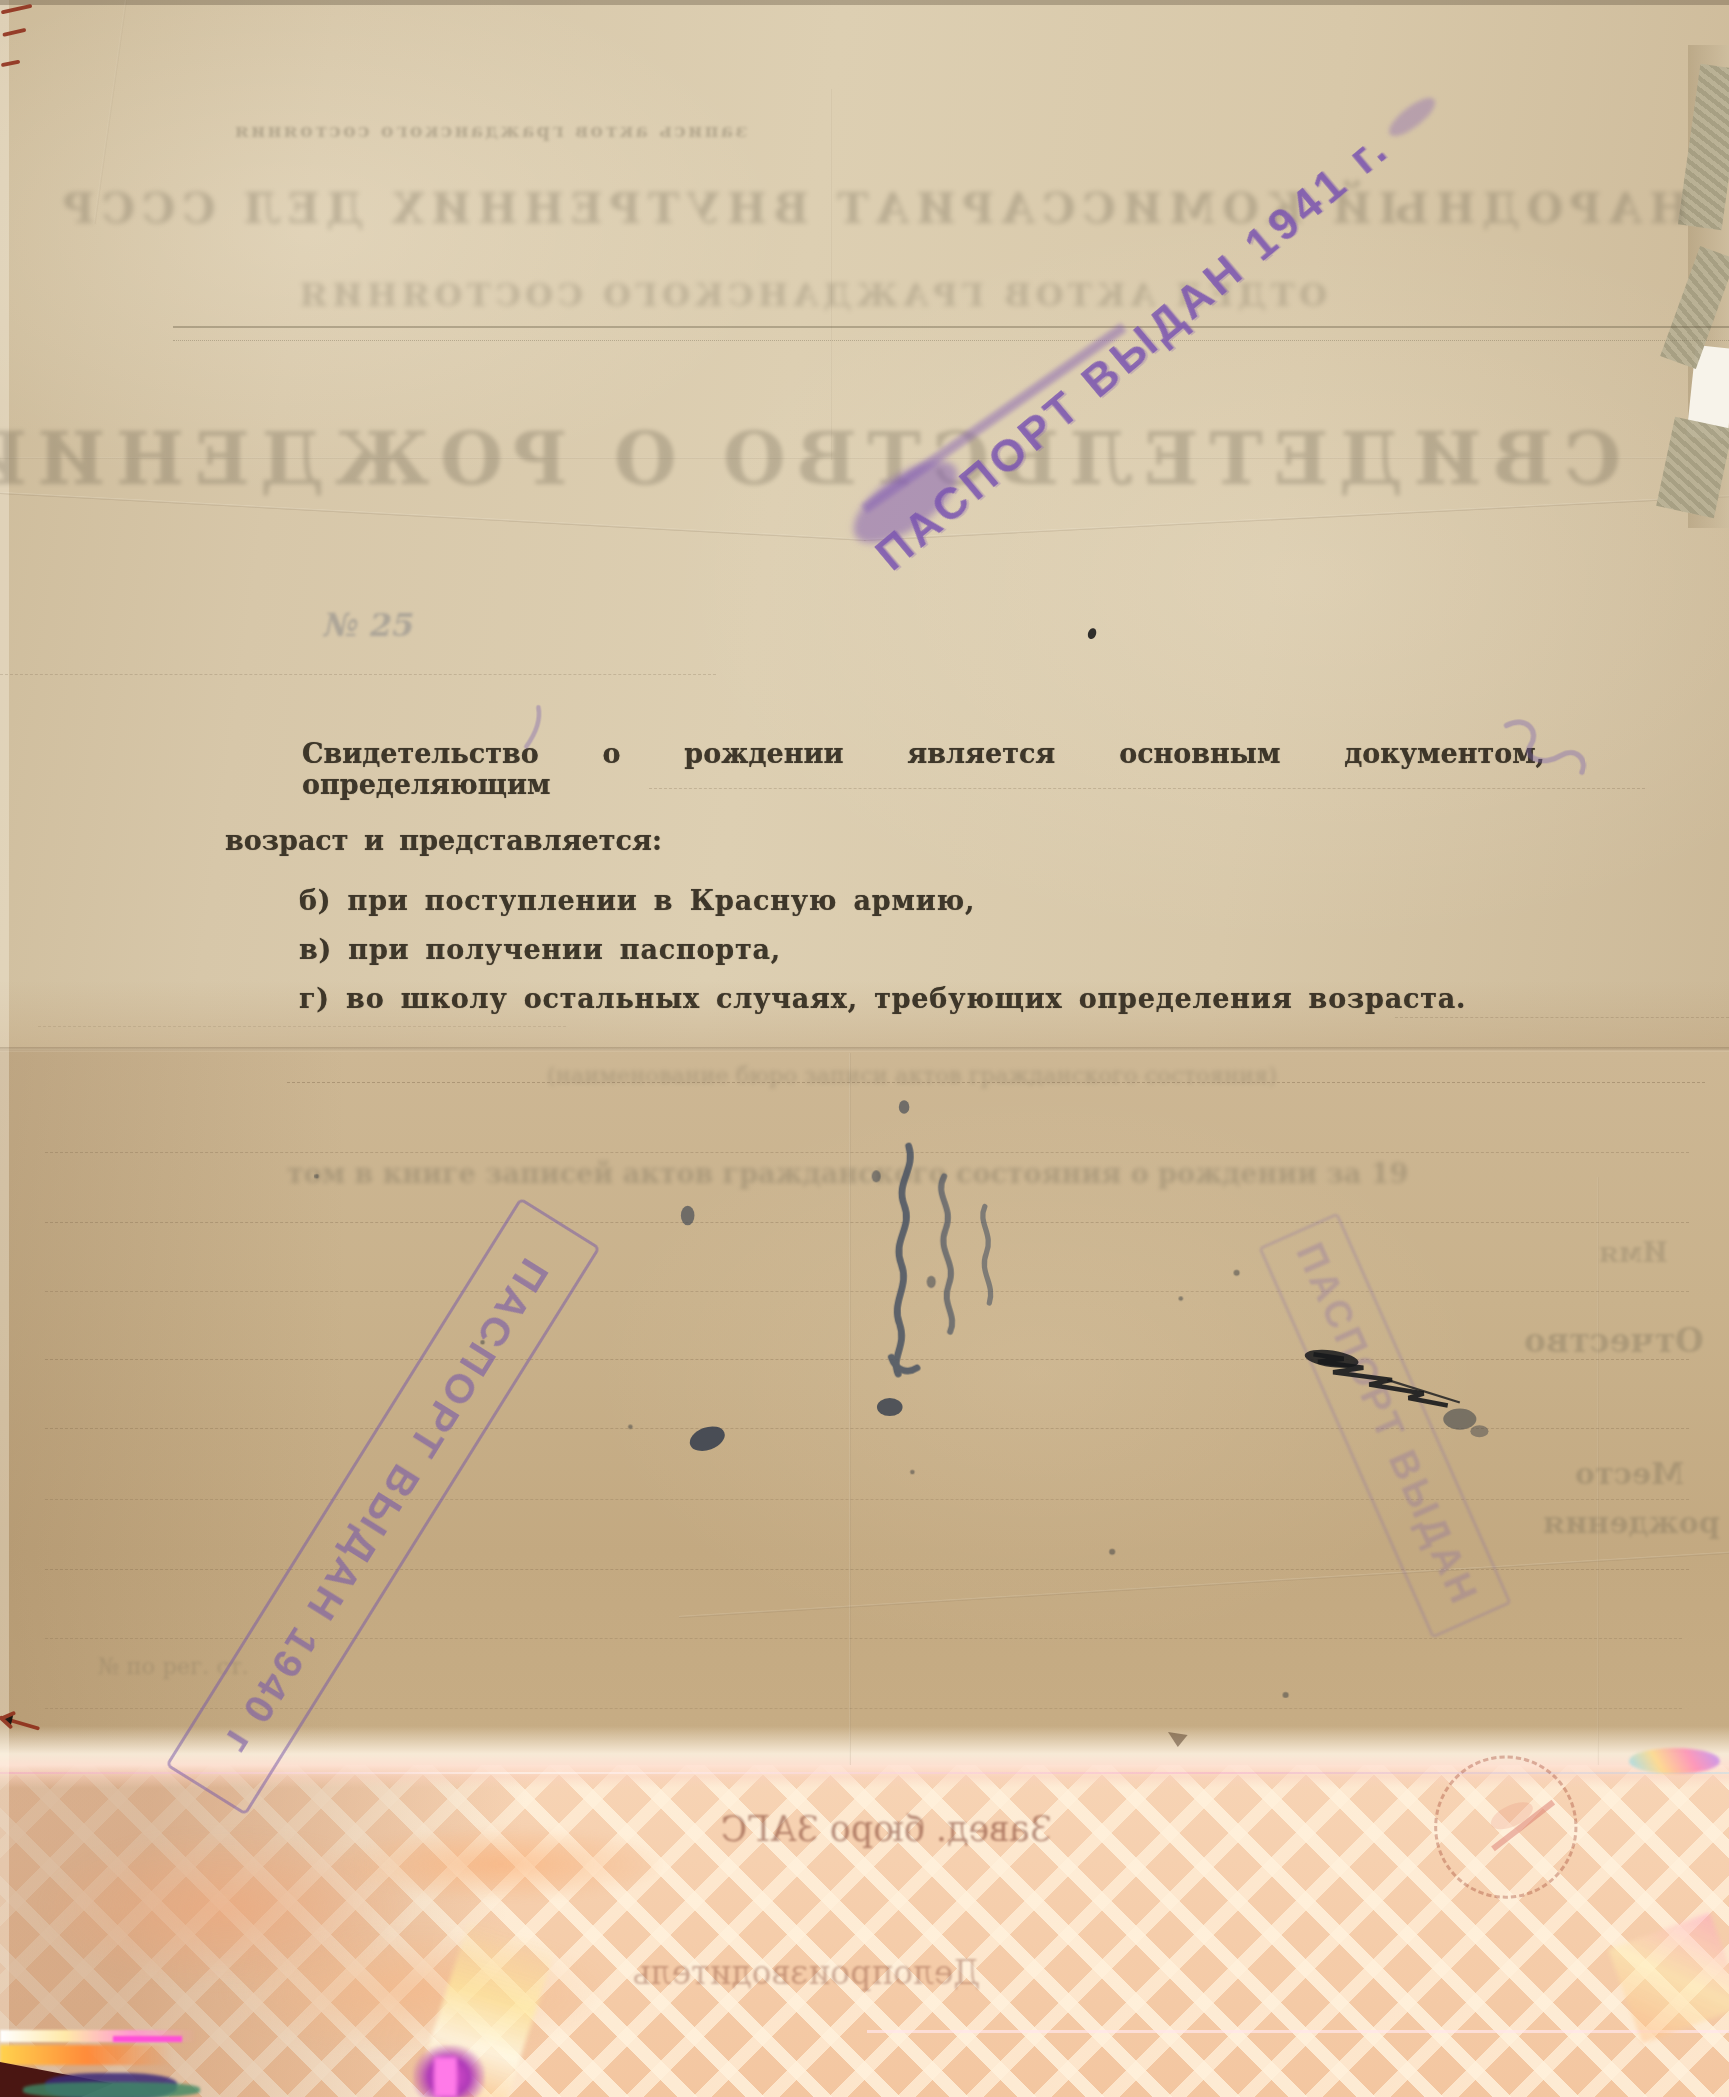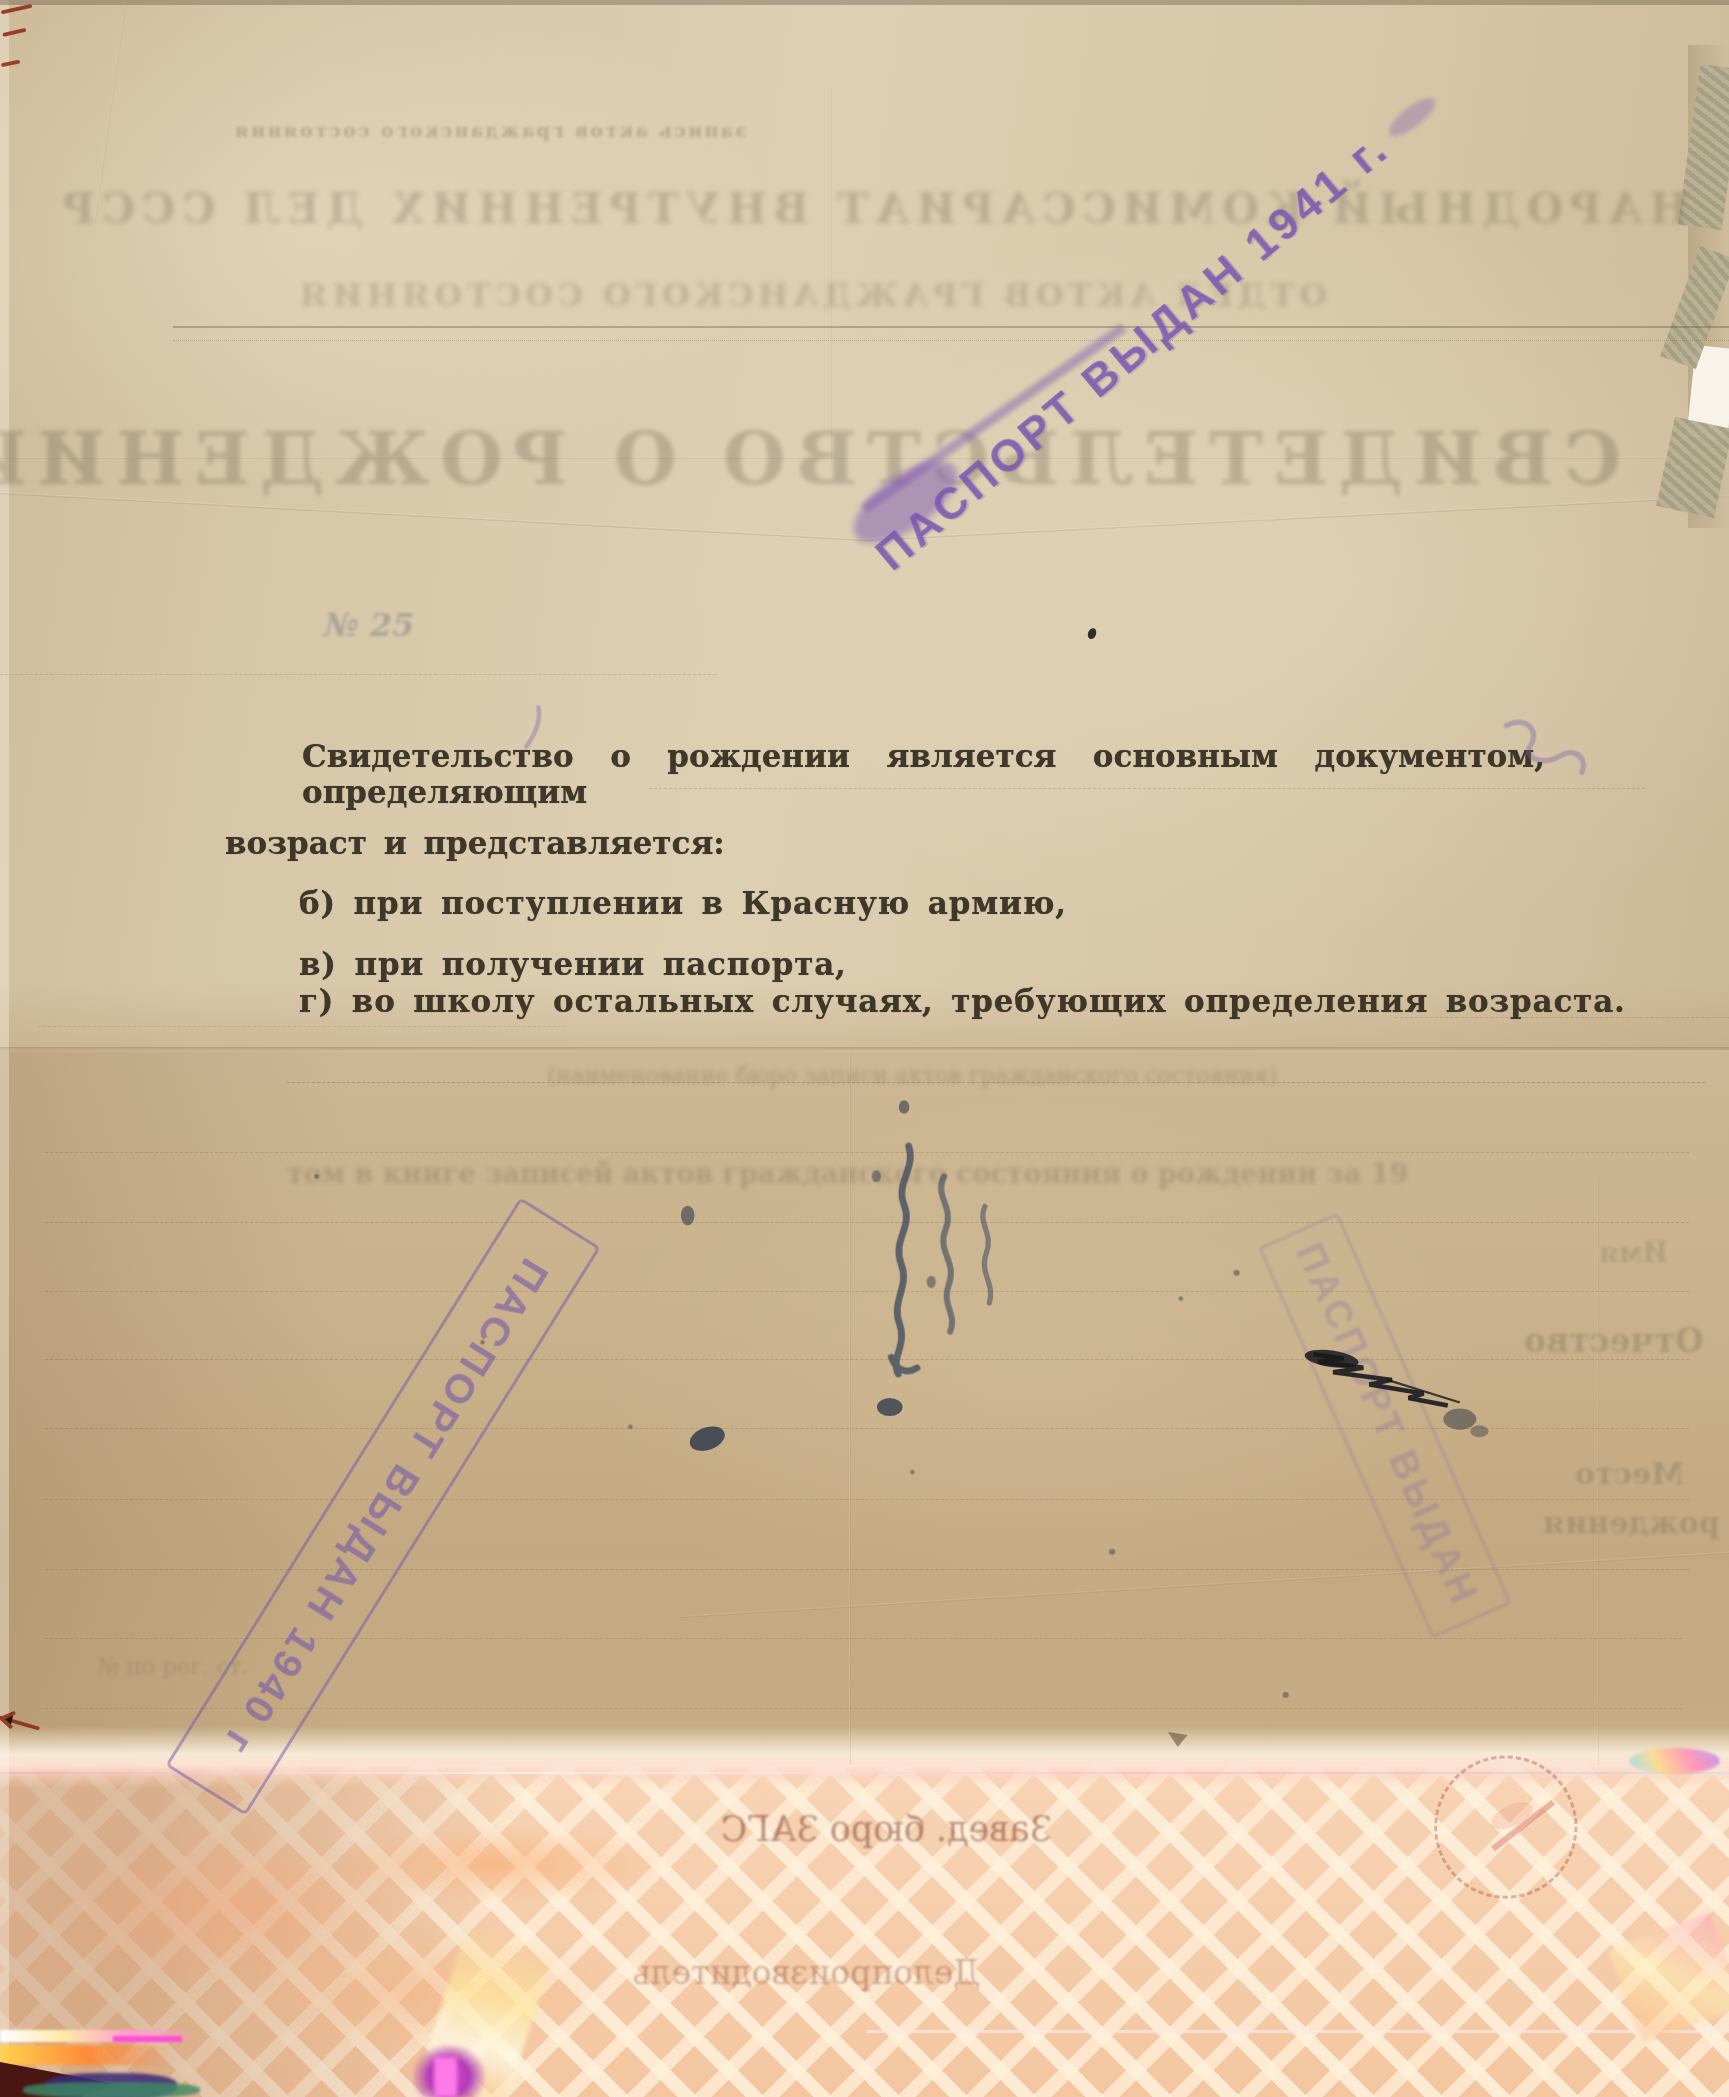--- a/index.html
+++ b/index.html
@@ -98,28 +98,28 @@
   #dt6{left:45px;top:1222px;width:1644px;opacity:.22;}
   #dt7{left:45px;top:1291px;width:1644px;opacity:.18;}
   #dt8{left:45px;top:1359px;width:1644px;opacity:.22;}
   #dt9{left:45px;top:1428px;width:1644px;opacity:.2;}
   #dt10{left:45px;top:1499px;width:1644px;opacity:.16;}
   #dt11{left:45px;top:1569px;width:1644px;opacity:.2;}
   #dt12{left:45px;top:1638px;width:1637px;opacity:.16;}
   #dt13{left:45px;top:1708px;width:1637px;opacity:.14;}
 
   
-  .print{color:#352e22;font-weight:bold;white-space:nowrap;font-size:31px;
+  .print{color:#352e22;font-weight:bold;white-space:nowrap;font-size:27px;
          text-shadow:0 0 0.9px rgba(53,46,34,.7);filter:blur(0.3px);opacity:.94;}
   #p1{left:302px;top:738px;width:1243px;white-space:normal;
       text-align:justify;text-align-last:justify;word-spacing:4.5px;}
   #p2{left:225px;top:787px;word-spacing:6px;margin-top:38px;}
   #pa{left:299px;top:836px;word-spacing:13px;letter-spacing:1.1px;}
   #pb{left:299px;top:885px;word-spacing:6px;letter-spacing:0.8px;}
-  #pc{left:299px;top:934px;word-spacing:6px;letter-spacing:0.8px;margin-top:12px;}
+  #pc{left:299px;top:934px;word-spacing:6px;letter-spacing:0.8px;}
   #pd{left:299px;top:983px;word-spacing:6px;letter-spacing:0.8px;}
   #inkdot{left:1088px;top:628px;width:7.5px;height:11.3px;border-radius:50%;
       background:#1c1c1c;transform:rotate(20deg);opacity:.9;}
 
   
   .stamp{font-family:"Liberation Sans",sans-serif;font-weight:bold;white-space:nowrap;}
   #stamp1941{left:899px;top:529px;transform:rotate(-40deg);transform-origin:left bottom;
       font-size:45px;letter-spacing:4.5px;color:rgba(122,84,176,.82);
       text-shadow:1.5px 1.5px 0 rgba(122,84,176,.25);filter:blur(0.4px);}
   #st1-underline{left:864px;top:504px;width:317px;height:9.8px;

